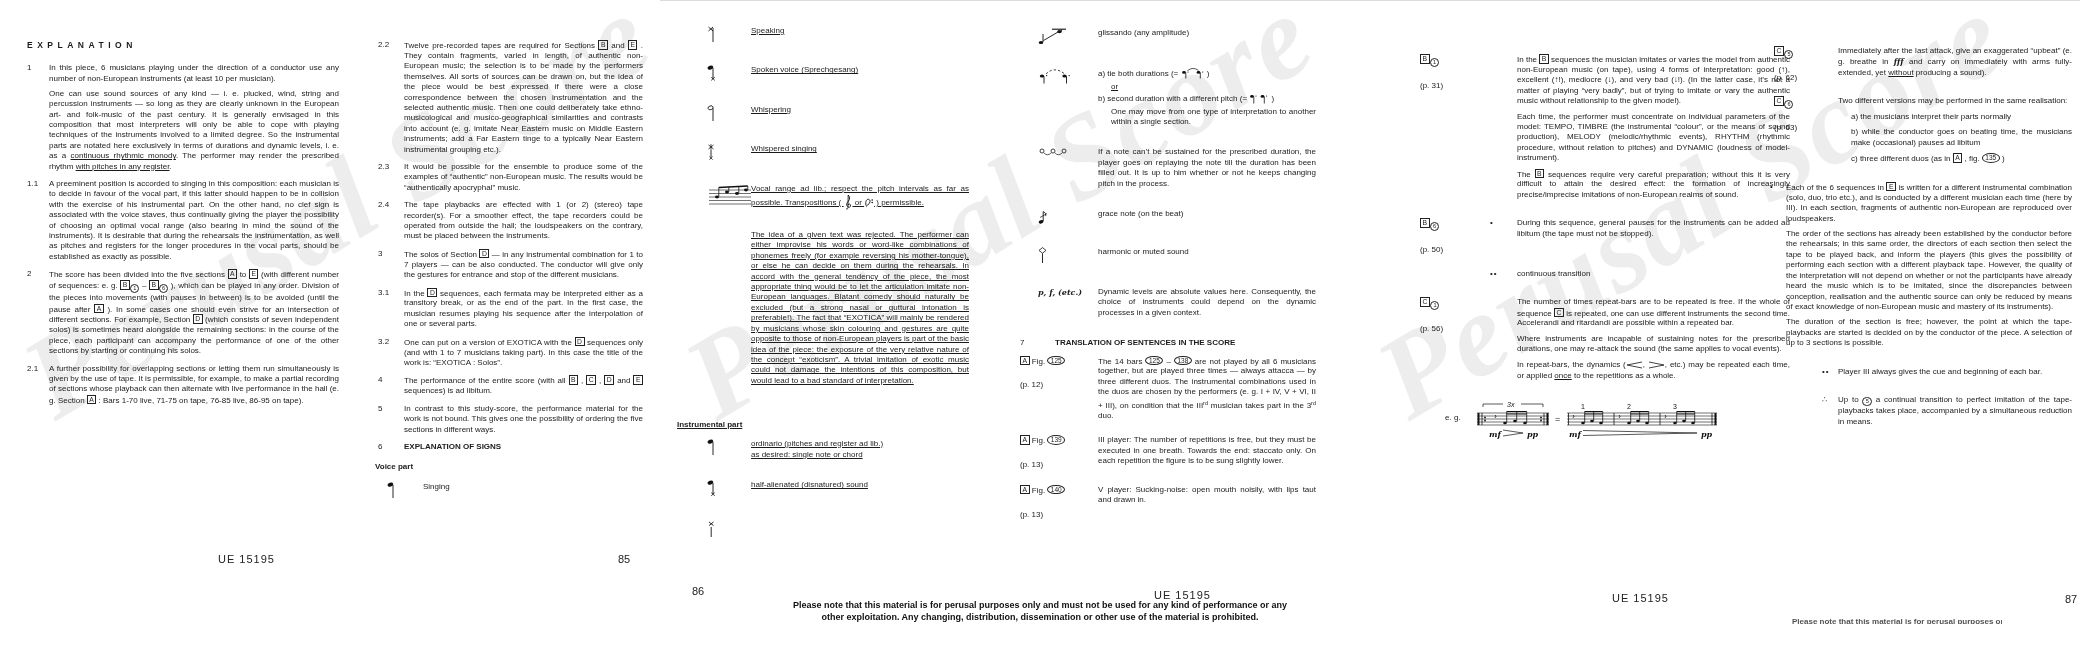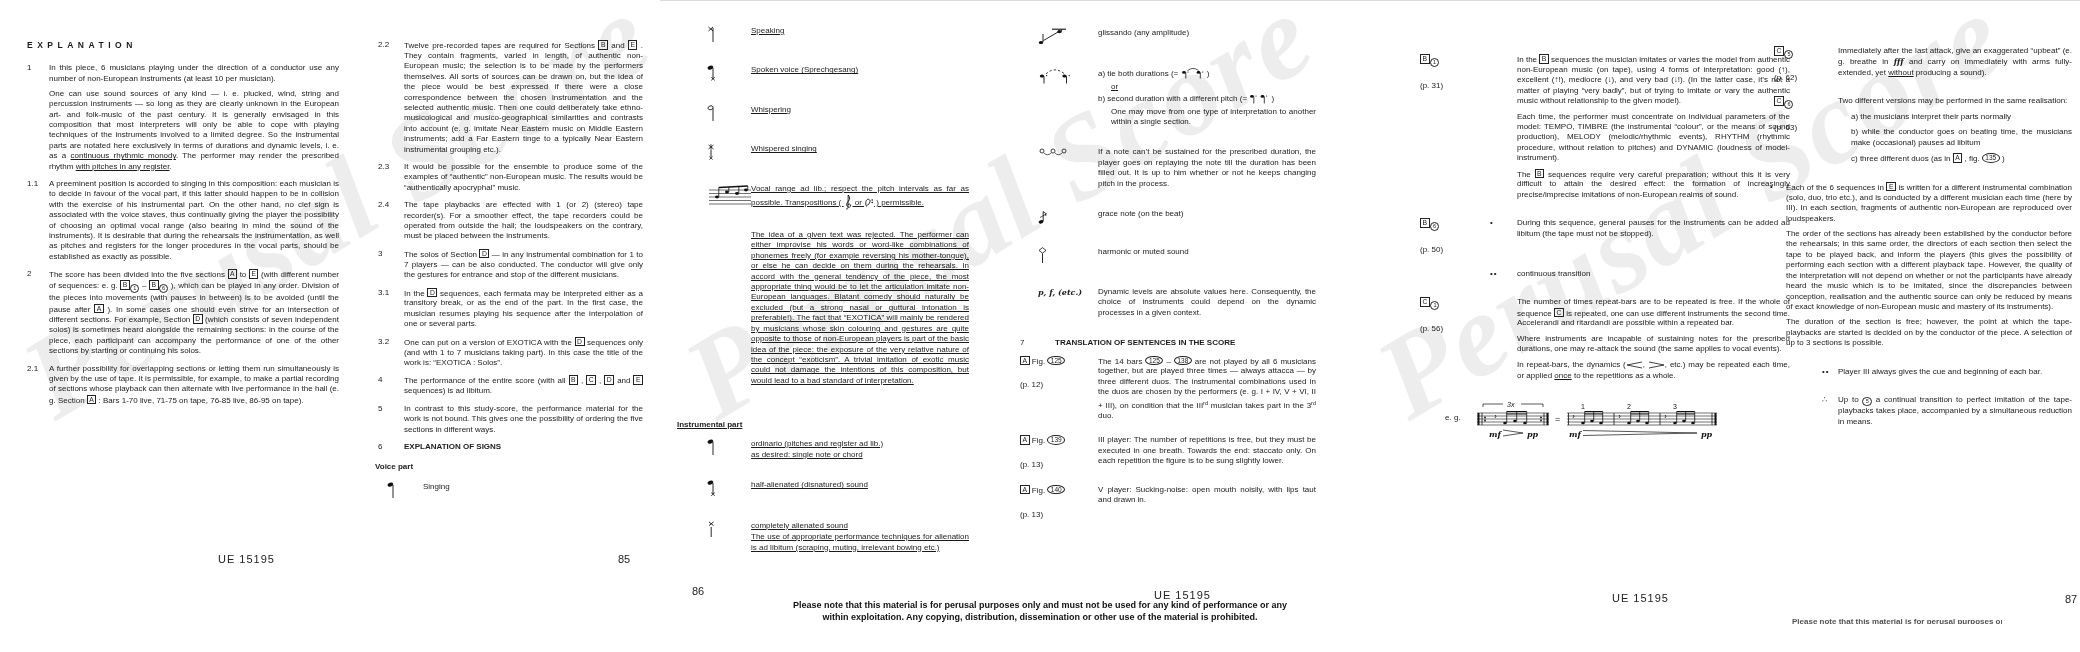--- a/index.html
+++ b/index.html
@@ -265,24 +265,20 @@
               </svg></span></div>
           <div class="lbl">
             <div class="line"><span>half-alienated (disnatured) sound</span></div>
           </div>
         </div>
         <div class="sign">
           <div class="icn"><span class="sicon"><svg width="9" height="17">
                 <path d="M2 1 L6.5 4.6 M6.5 1 L2 4.6" stroke="#111" stroke-width="0.9"></path>
                 <path d="M4.2 6 V16" stroke="#111" stroke-width="0.9"></path>
               </svg></span></div>
-          <div class="lbl">
-            <div class="line"><span>completely alienated sound</span></div>
-            <div class="line"><span>The use of appropriate performance techniques for alienation is ad libitum (scraping, muting, irrelevant bowing etc.)</span></div>
-          </div>
         </div>
       </div>
     <div class="col" id="c4">
         <div class="sign">
           <div class="icn"><span class="sicon"><svg width="30" height="18">
                 <ellipse cx="3" cy="14.5" rx="2.3" ry="1.6" fill="#111"></ellipse>
                 <path d="M5 14 V6" stroke="#111" stroke-width="0.9"></path>
                 <path d="M5.5 12.5 L20 4" stroke="#111" stroke-width="0.9"></path>
                 <ellipse cx="21.5" cy="3.6" rx="2.3" ry="1.6" fill="#111"></ellipse>
                 <path d="M23.6 3.2 V1.6" stroke="#111" stroke-width="0.9"></path>
@@ -559,18 +555,18 @@
             <div class="para"><span>Up to </span><span class="circ">5</span><span> a continual transition to perfect imitation of the tape-playbacks takes place, accompanied by a simultaneous reduction in means.</span></div>
           </div>
         </div>
       </div>
     <div class="pfoot ue" style="left:258px;top:592px;">UE 15195</div>
     <div class="pfoot" style="left:711px;top:593px;">87</div>
   </div>
 
   <div class="notice">
     <div>Please note that this material is for perusal purposes only and must not be used for any kind of performance or any</div>
-    <div>within exploitation. Any copying, distribution, dissemination or other use of the material is prohibited.</div>
+    <div>other exploitation. Any changing, distribution, dissemination or other use of the material is prohibited.</div>
   </div>
   <div class="partial">
     <span>Please note that this material is for perusal purposes only and must not be used for any kind of performance or any</span>
   </div>
 </div>
 
 </body></html>

